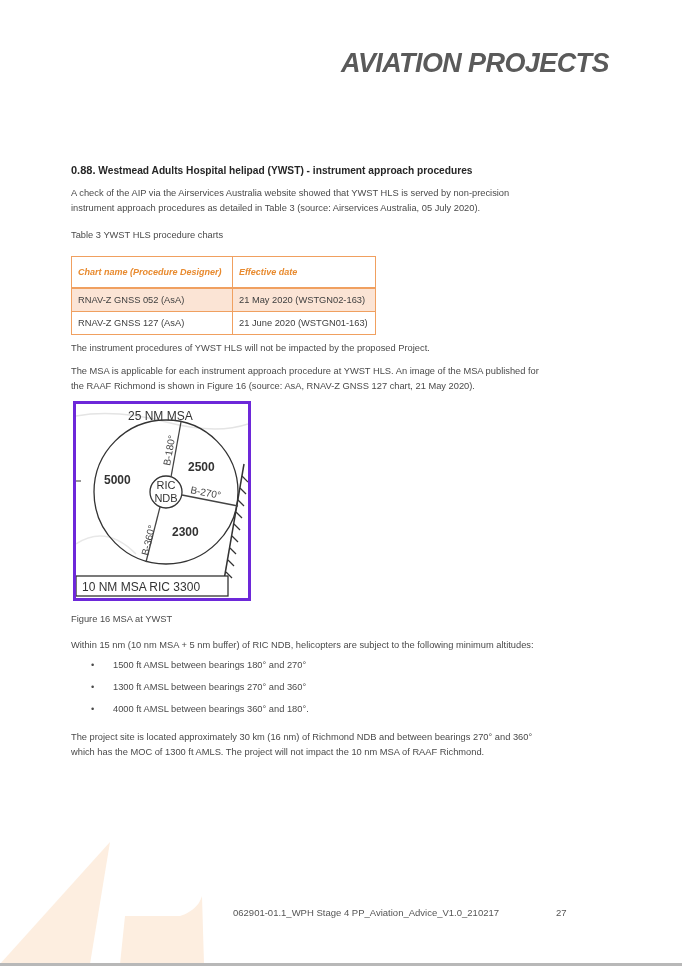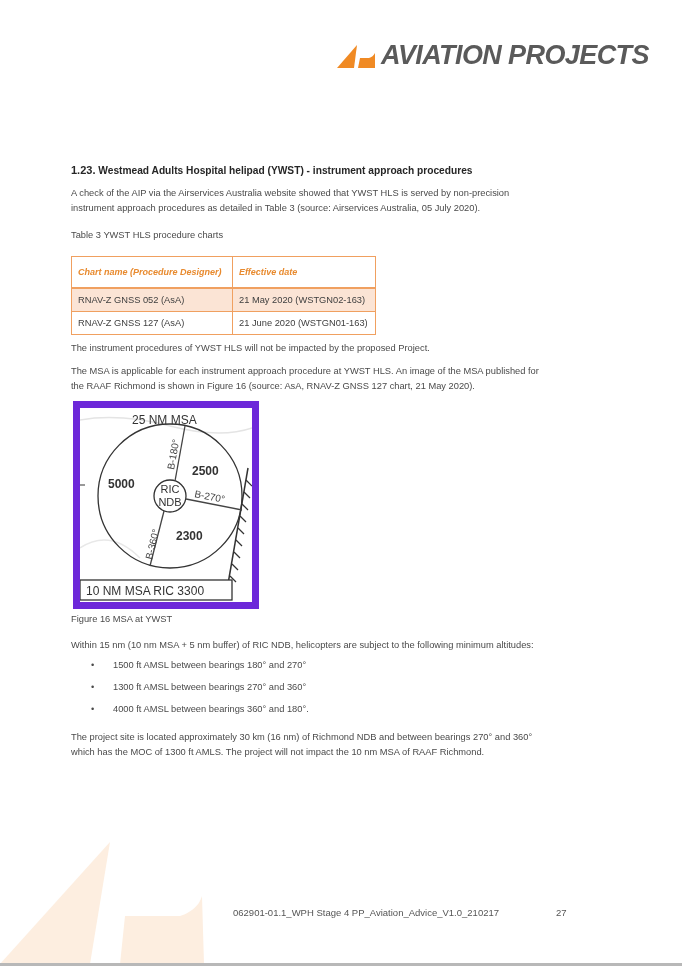--- a/index.html
+++ b/index.html
@@ -4,21 +4,21 @@
 <style>
   html, body { margin: 0; padding: 0; }
   body {
     width: 682px; height: 966px; position: relative; overflow: hidden;
     background: #ffffff;
     font-family: "Liberation Sans", sans-serif;
     color: #404040;
   }
   .page-edge { position: absolute; left: 0; right: 0; bottom: 0; height: 3px; background: #b8b8b8; }
   .watermark { position: absolute; left: 0; top: 840px; width: 240px; height: 124px; }
-  .logo { position: absolute; left: 337px; top: 40px; height: 30px; display: flex; align-items: center; }
+  .logo { position: absolute; left: 337px; top: 48px; height: 30px; display: flex; align-items: center; flex-direction: column; }
   .logo svg { display: block; }
   .logo-text {
     font-family: "Liberation Sans", sans-serif; font-weight: bold; font-style: italic;
     font-size: 27px; color: #5a5a5a; letter-spacing: -0.6px; margin-left: 4px; line-height: 30px;
   }
   .content { position: absolute; left: 71px; top: 0; width: 500px; }
   .heading {
     position: absolute; top: 164px; left: 0; font-size: 10.2px; font-weight: bold; color: #262626; white-space: nowrap;
   }
   .heading .num { font-size: 11px; }
@@ -31,21 +31,21 @@
   }
   table.proc th {
     height: 30px; color: #e88a2e; font-style: italic; font-weight: bold; font-size: 9px;
     border-bottom: 2.5px solid #f0a060;
   }
   table.proc th:first-child, table.proc td:first-child { width: 148px; }
   table.proc th:last-child, table.proc td:last-child { width: 130px; }
   table.proc tr.shaded td { background: #fbe4d5; }
   .figure {
     position: absolute; left: 2px; top: 401px; width: 172px; height: 194px;
-    border: 7px solid #6d28d9; background: #fff; overflow: hidden;
+    border: 3px solid #6d28d9; background: #fff; overflow: hidden;
   }
   .bullets { position: absolute; left: 0; top: 660px; }
   .bullet { position: relative; height: 22px; font-size: 9.3px; color: #4a4a4a; white-space: nowrap; }
   .bullet .dot { position: absolute; left: 20px; top: 0; }
   .bullet .txt { position: absolute; left: 42px; top: 0; text-align: center; }
   .footer { position: absolute; top: 907px; left: 233px; font-size: 9.5px; color: #555; white-space: nowrap; text-align: center; }
   .pagenum { position: absolute; top: 907px; left: 556px; font-size: 9.5px; color: #555; }
 </style>
 </head>
 <body>
@@ -58,21 +58,21 @@
 <div class="logo">
   <svg width="40" height="26" viewBox="0 0 40 26">
     <polygon points="0,26 20,3 17,26" fill="#f08a24"></polygon>
     <path d="M21,26 L23,16 L32,16 Q36,15 38,11 L38,26 Z" fill="#f08a24"></path>
   </svg>
   <span class="logo-text">AVIATION PROJECTS</span>
 </div>
 
 <div class="content">
   <div class="heading">
-    <span class="num">1.23.</span>
+    <span class="num">0.88.</span>
     <span>Westmead Adults Hospital helipad (YWST) - instrument approach procedures</span>
   </div>
 
   <div class="para" style="top:186px">
     <div>A check of the AIP via the Airservices Australia website showed that YWST HLS is served by non-precision</div>
     <div>instrument approach procedures as detailed in Table 3 (source: Airservices Australia, 05 July 2020).</div>
   </div>
 
   <div class="para" style="top:228px">Table 3 YWST HLS procedure charts</div>
 

